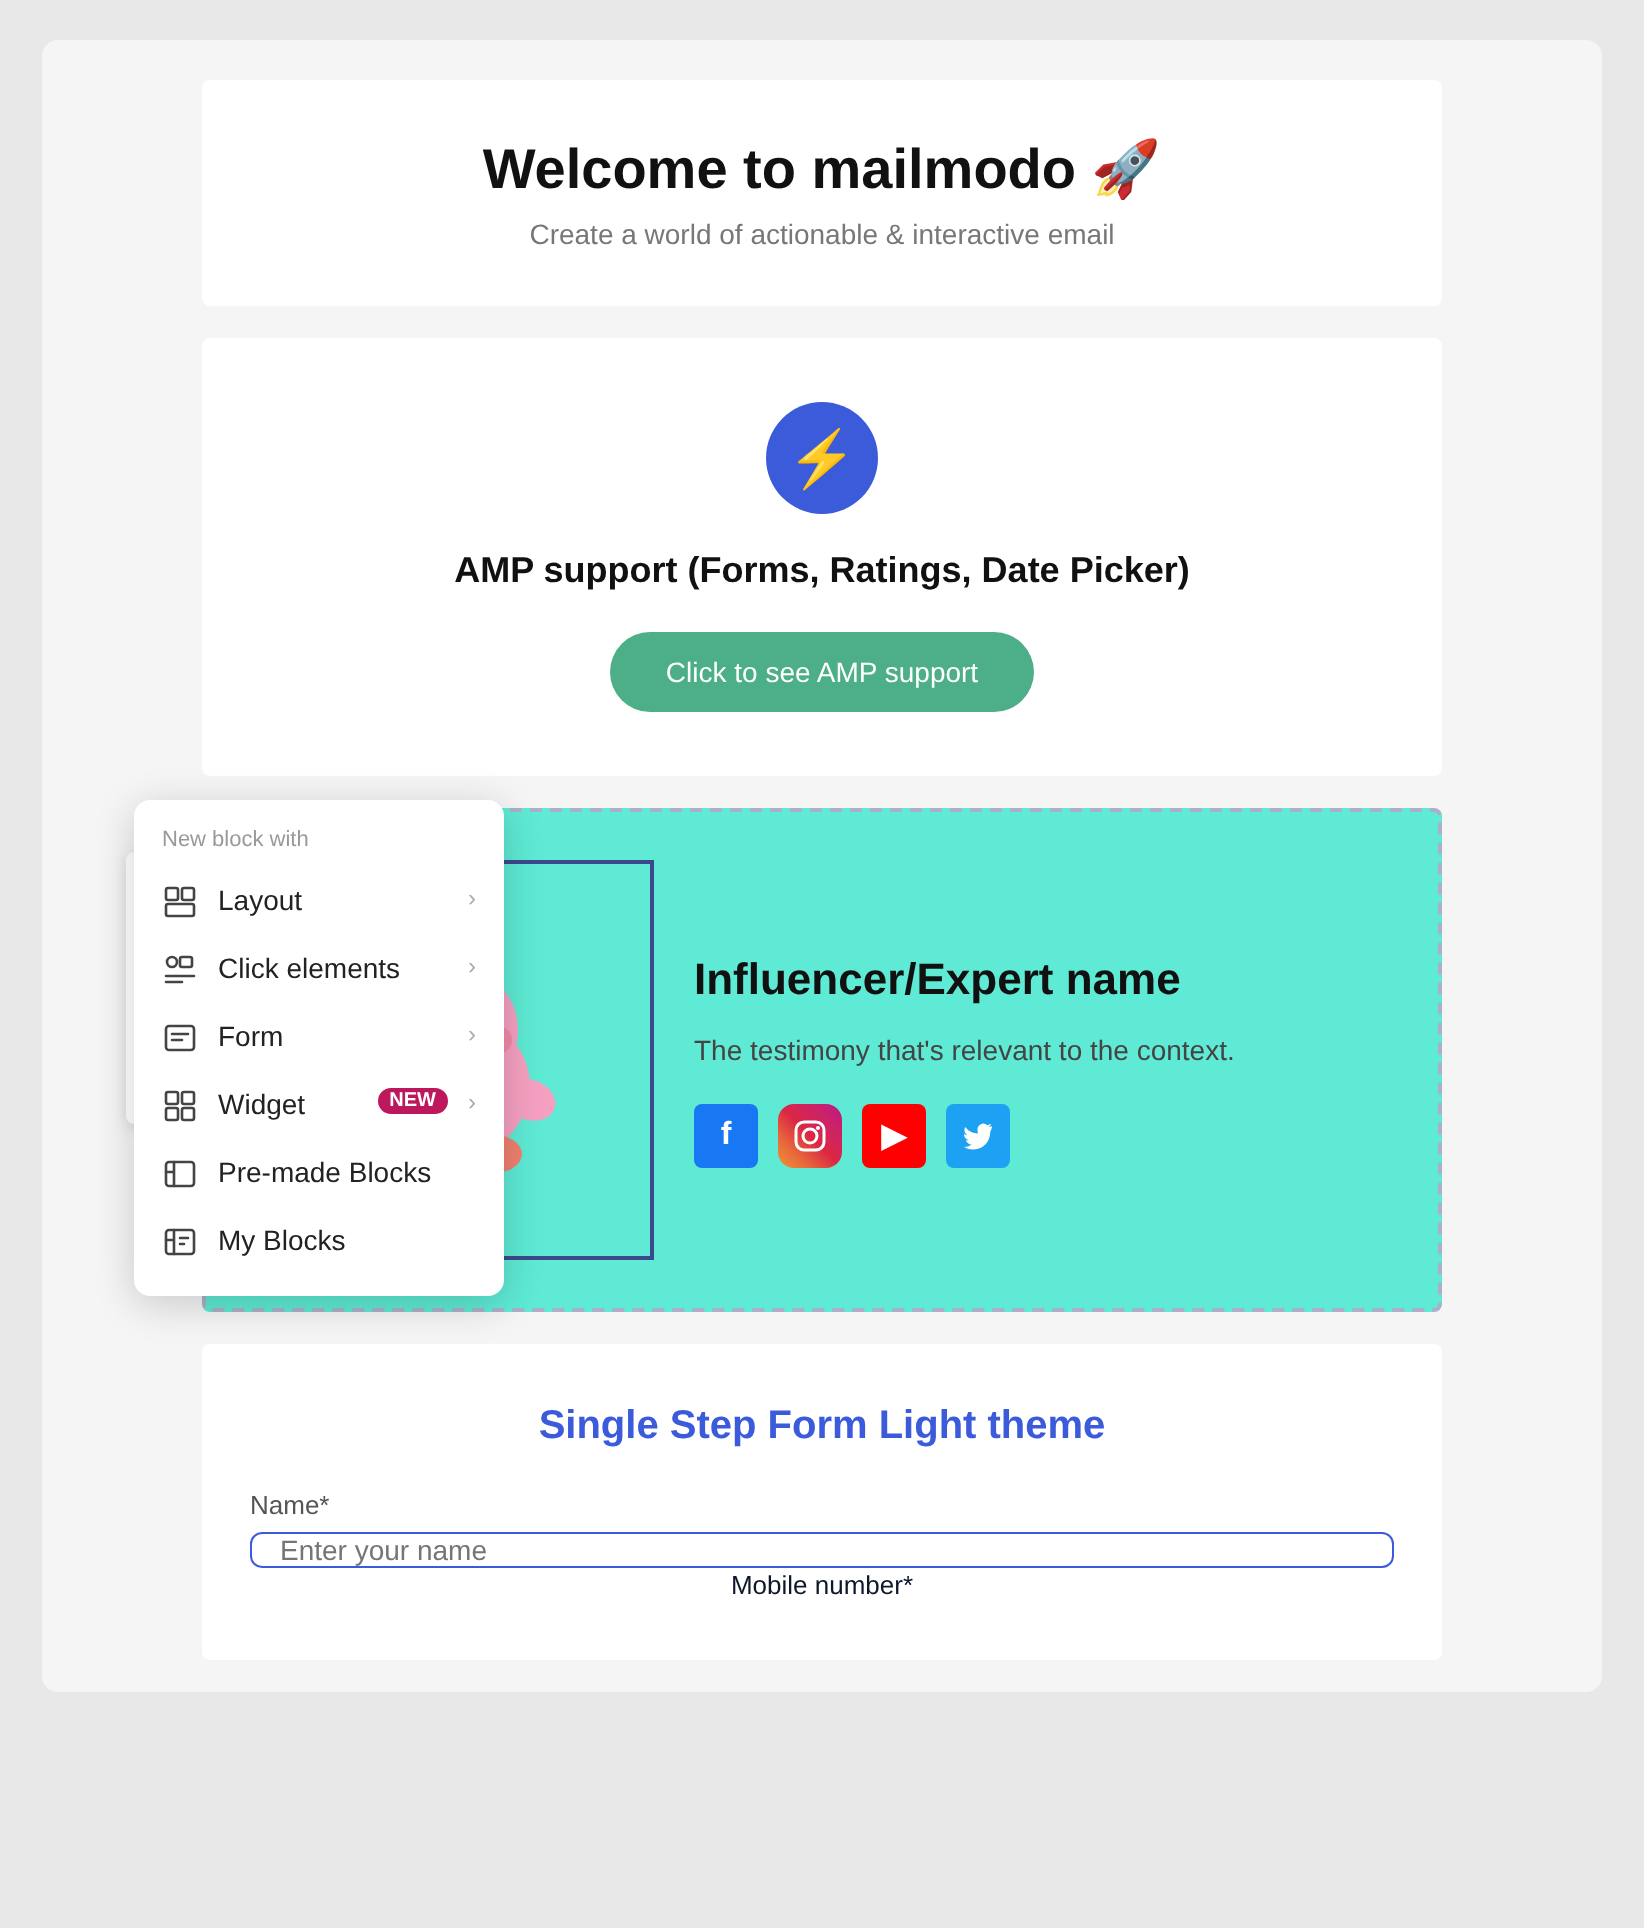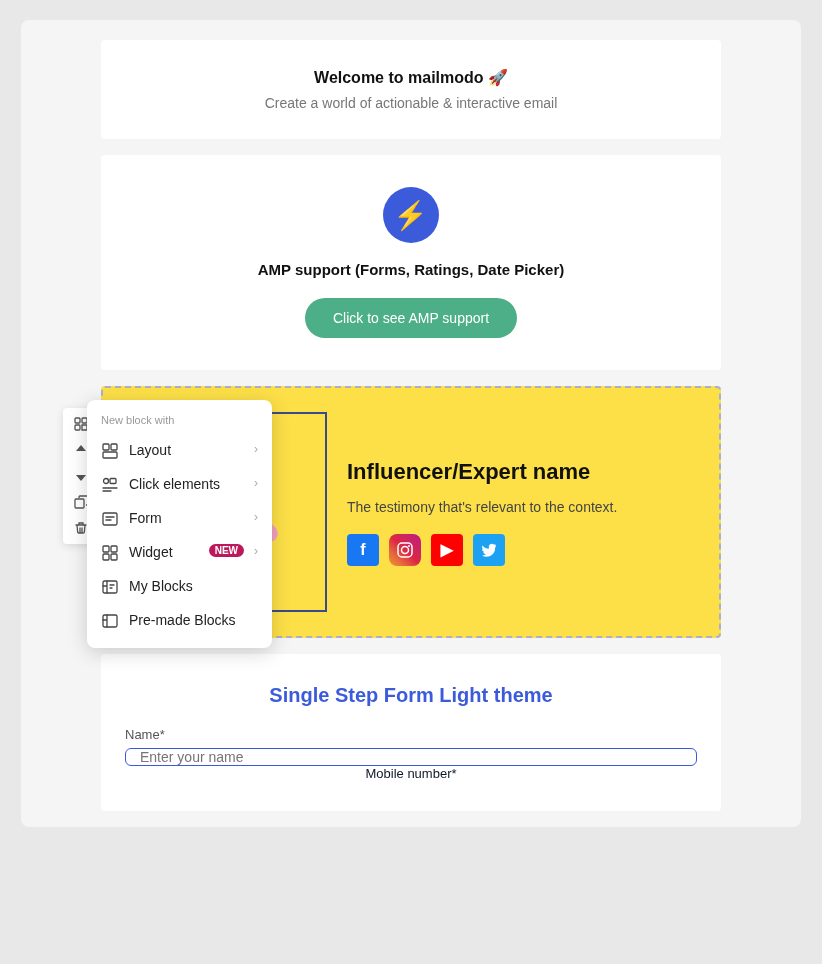--- a/index.html
+++ b/index.html
@@ -25,21 +25,21 @@
     .welcome-card {
       background: #fff;
       margin: 0 80px;
       padding: 28px 20px;
       border-radius: 4px;
       text-align: center;
       margin-top: 20px;
       margin-bottom: 16px;
     }
     .welcome-title {
-      font-size: 16px;
+      font-size: 28px;
       font-weight: 700;
       color: #111;
       margin-bottom: 8px;
     }
     .welcome-subtitle {
       font-size: 14px;
       color: #777;
     }
 
     
@@ -56,42 +56,42 @@
       background: #3b5bdb;
       border-radius: 50%;
       display: flex;
       align-items: center;
       justify-content: center;
       margin: 0 auto 18px;
       font-size: 28px;
       color: #fff;
     }
     .amp-title {
-      font-size: 15px;
+      font-size: 18px;
       font-weight: 700;
       color: #111;
       margin-bottom: 20px;
     }
     .amp-button {
       background: #4caf87;
       color: #fff;
       border: none;
       padding: 12px 28px;
       border-radius: 24px;
       font-size: 14px;
       cursor: pointer;
       font-weight: 500;
     }
 
     
     .testimonial-section {
       margin: 0 80px 16px;
       border: 2px dashed #aab0c9;
       border-radius: 4px;
-      background: #fde047;
+      background: #5eead4;
       position: relative;
     }
     .block-toolbar {
       position: absolute;
       left: -40px;
       top: 20px;
       display: flex;
       flex-direction: column;
       align-items: center;
       gap: 6px;
@@ -174,21 +174,21 @@
       cursor: pointer;
     }
     .si-facebook { background: #1877f2; border-radius: 4px; }
     .si-instagram { background: linear-gradient(45deg, #f09433, #e6683c, #dc2743, #cc2366, #bc1888); border-radius: 8px; }
     .si-youtube { background: #ff0000; border-radius: 4px; }
     .si-twitter { background: #1da1f2; border-radius: 4px; }
 
     
     .context-menu {
       position: absolute;
-      left: 66px;
+      left: 46px;
       top: 380px;
       background: #fff;
       border-radius: 8px;
       box-shadow: 0 4px 20px rgba(0,0,0,0.18);
       padding: 10px 0;
       width: 185px;
       z-index: 100;
     }
     .menu-header {
       font-size: 11px;
@@ -417,34 +417,34 @@
       </div>
       <span class="menu-label">Widget</span>
       <span class="badge-new">NEW</span>
       <span class="menu-arrow">›</span>
     </div>
 
     <div class="menu-item">
       <div class="menu-icon">
         <svg width="16" height="16" viewBox="0 0 16 16" fill="none">
             <rect x="1" y="2" width="14" height="12" rx="1.5" stroke="#444" stroke-width="1.3"></rect>
+            <path d="M5 2V14M1 7h4" stroke="#444" stroke-width="1.3" stroke-linecap="round"></path>
+          </svg>
+      </div>
+      <span class="menu-label">Pre-made Blocks</span>
+    </div>
+
+    <div class="menu-item">
+      <div class="menu-icon">
+        <svg width="16" height="16" viewBox="0 0 16 16" fill="none">
+            <rect x="1" y="2" width="14" height="12" rx="1.5" stroke="#444" stroke-width="1.3"></rect>
             <path d="M5 2V14M1 7h4M8 6h4M8 9h2" stroke="#444" stroke-width="1.3" stroke-linecap="round"></path>
           </svg>
       </div>
       <span class="menu-label">My Blocks</span>
-    </div>
-
-    <div class="menu-item">
-      <div class="menu-icon">
-        <svg width="16" height="16" viewBox="0 0 16 16" fill="none">
-            <rect x="1" y="2" width="14" height="12" rx="1.5" stroke="#444" stroke-width="1.3"></rect>
-            <path d="M5 2V14M1 7h4" stroke="#444" stroke-width="1.3" stroke-linecap="round"></path>
-          </svg>
-      </div>
-      <span class="menu-label">Pre-made Blocks</span>
     </div>
   </div>
 
   <div class="form-section">
     <div class="form-title">Single Step Form Light theme</div>
     <div class="form-label">Name*</div>
     <input class="form-input" type="text" placeholder="Enter your name" style="">
     <div class="mobile-label">Mobile number*</div>
   </div>
 

